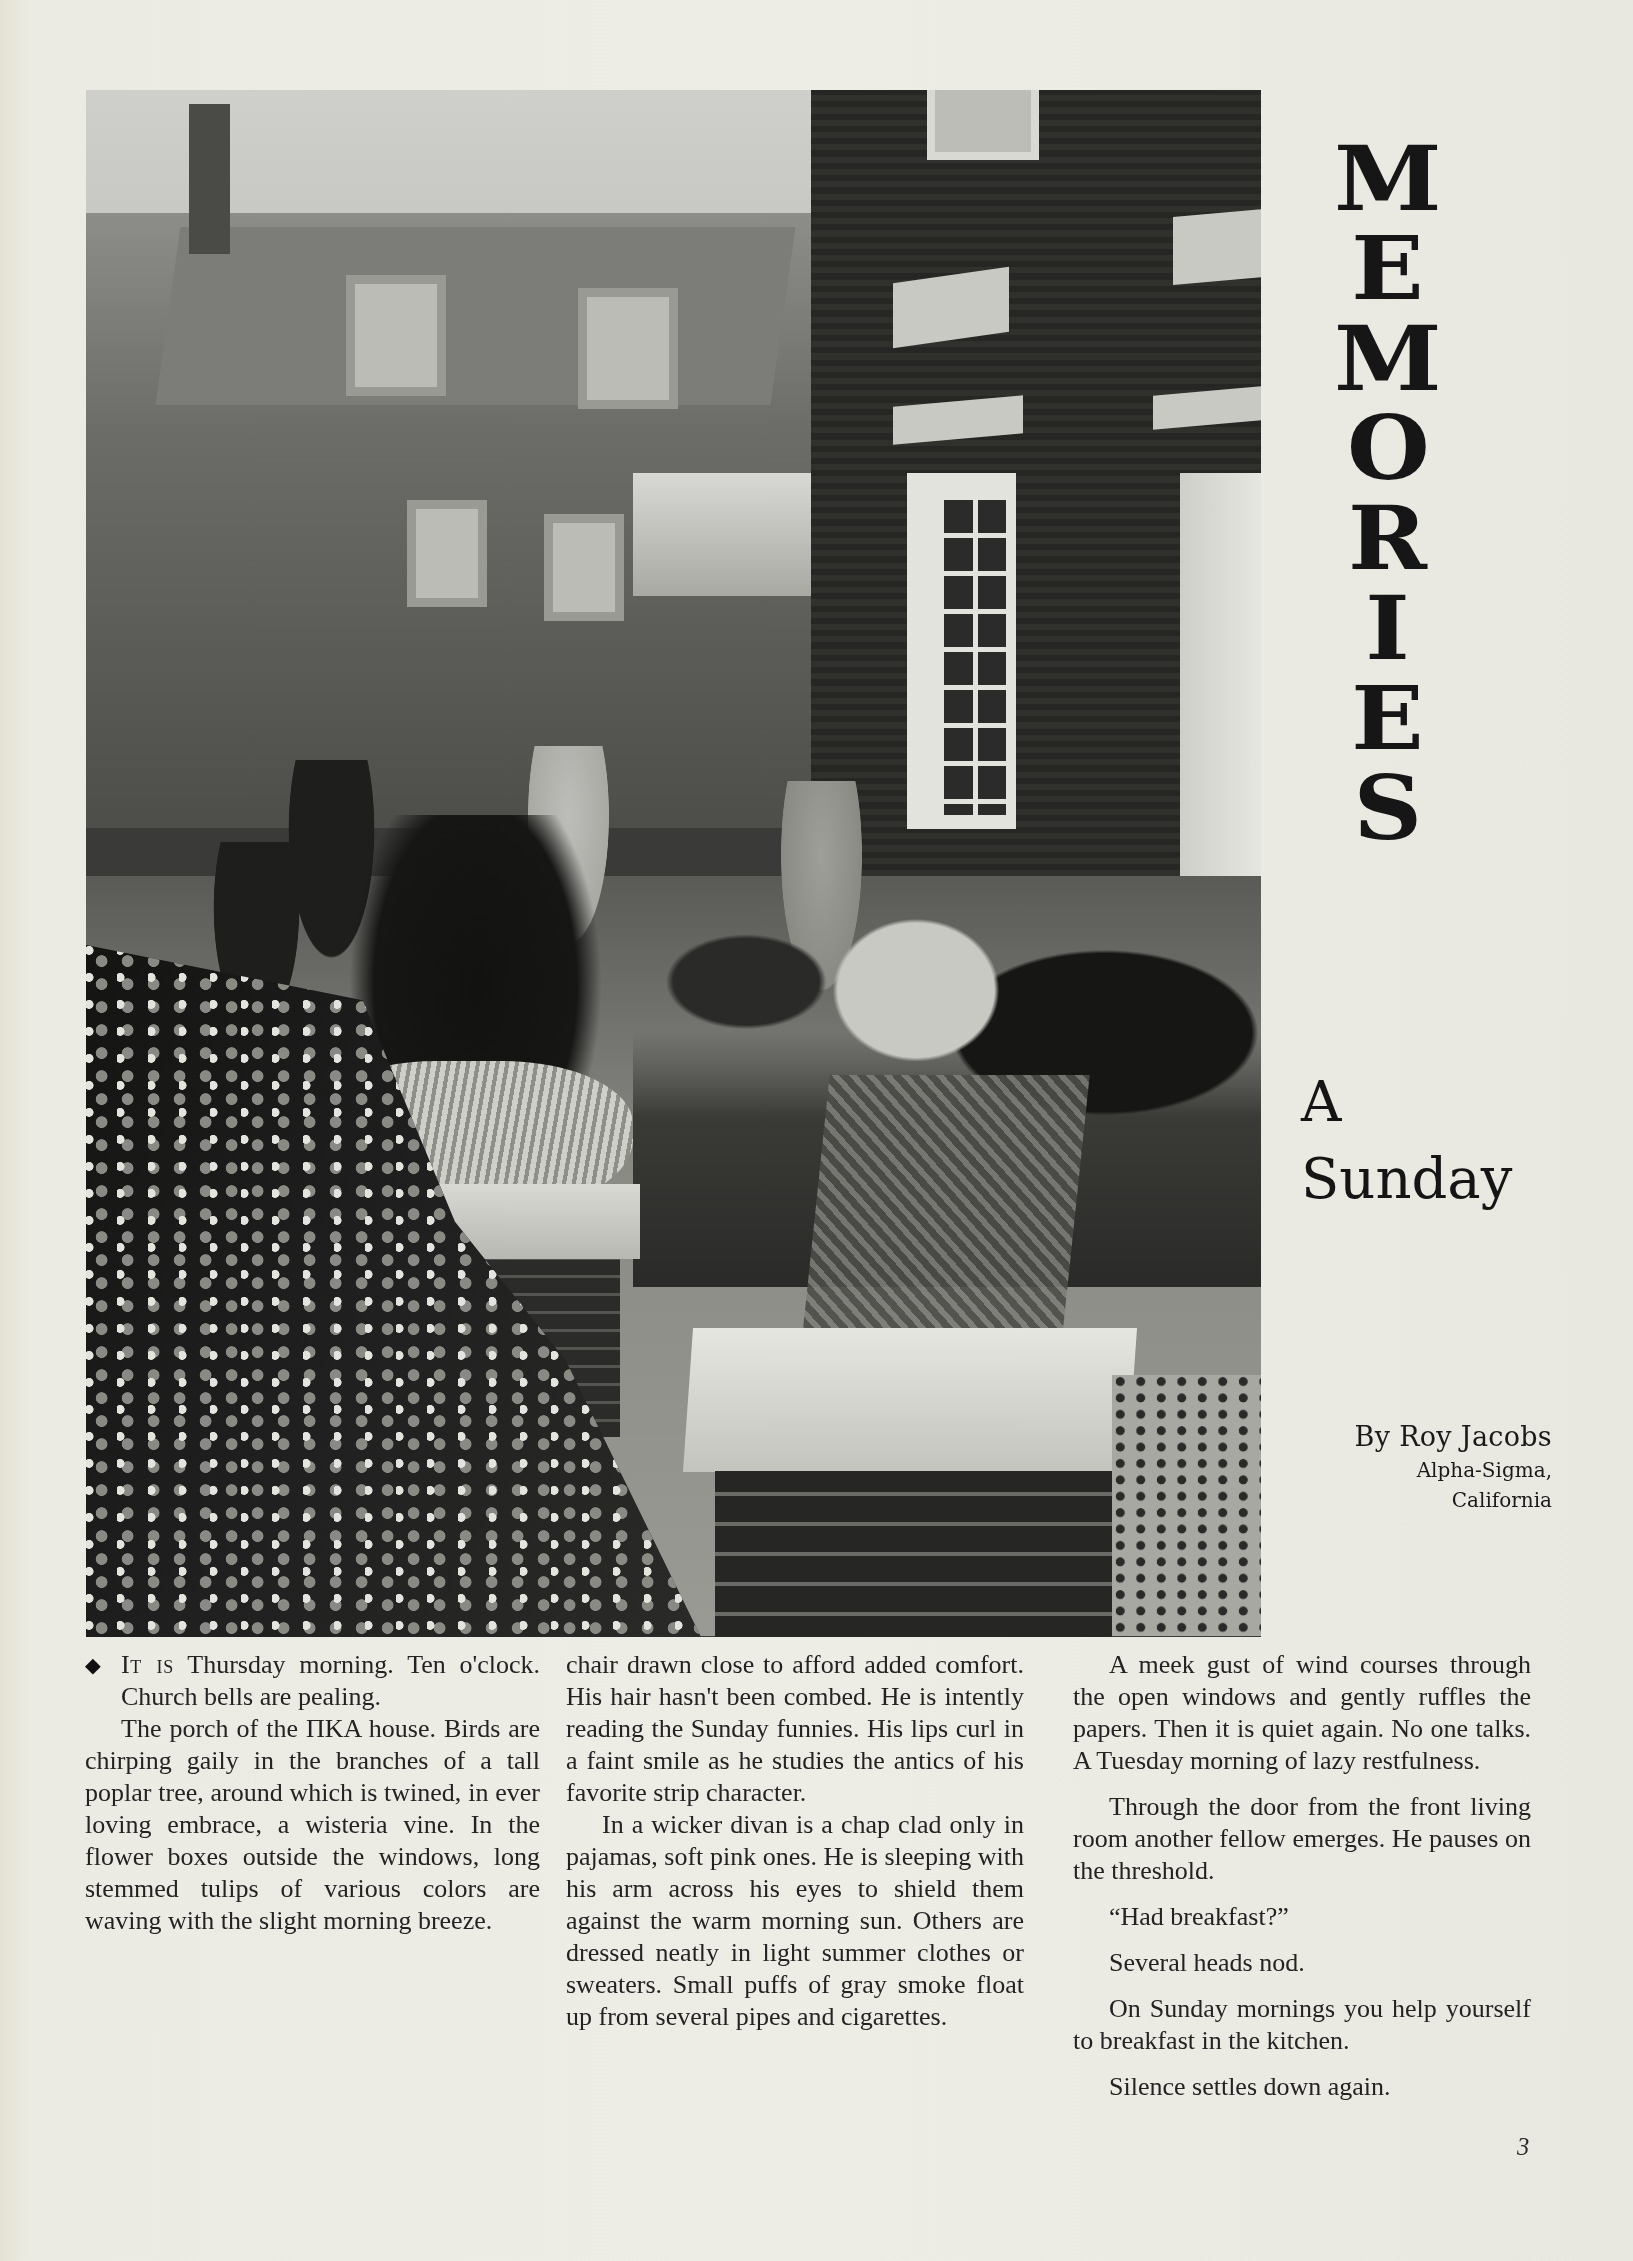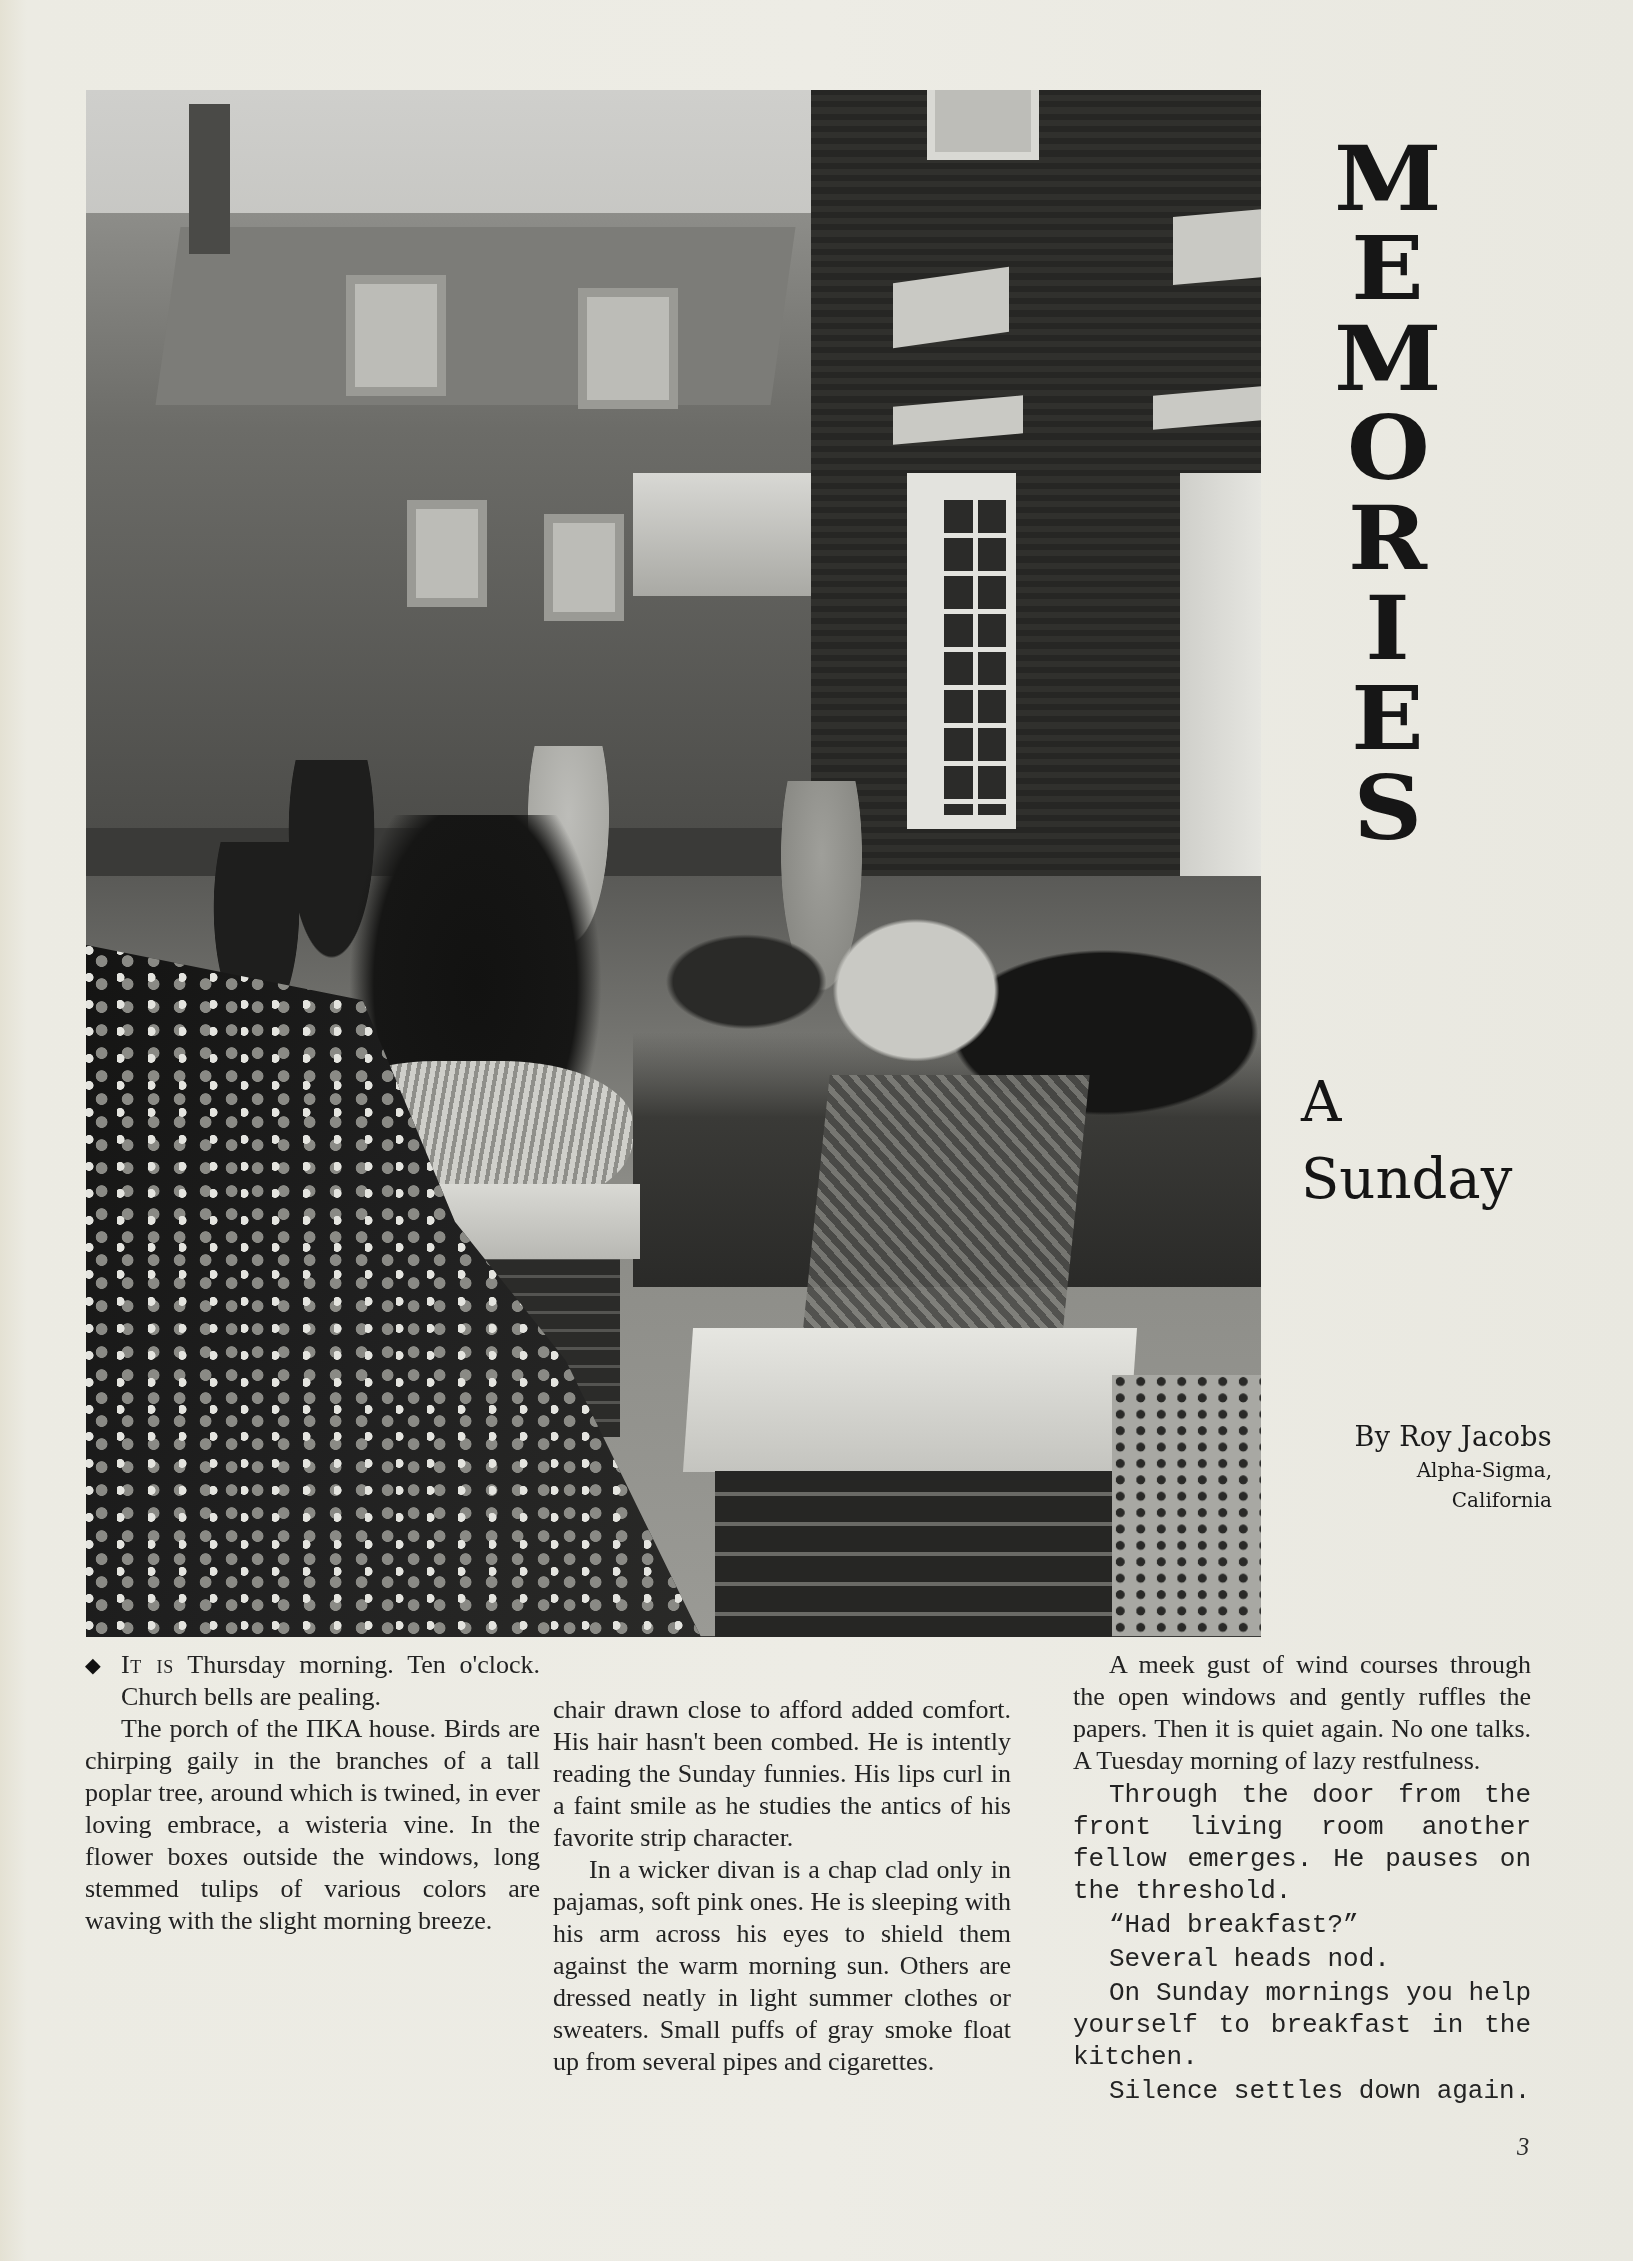--- a/index.html
+++ b/index.html
@@ -216,28 +216,28 @@
       position: absolute;
       top: 0;
       width: 455px;
       font-family: "Liberation Serif", serif;
       font-size: 26px;
       line-height: 32px;
       text-align: justify;
       color: #232323;
     }
     .col1 { left: 0; }
-    .col2 { left: 468px; width: 458px; margin-top: 45px; }
+    .col2 { left: 481px; width: 458px; }
     .col3 { left: 988px; width: 458px; }
     .col p {
       margin: 0;
       text-indent: 36px;
     }
     .col p.noindent { text-indent: 0; }
-    .col p.spaced { margin-top: 2px; font-family: Liberation Mono, monospace; }
+    .col p.spaced { margin-top: 14px; }
     .lead {
       text-indent: 0 !important;
       padding-left: 36px;
       position: relative;
     }
     .lead .diamond {
       position: absolute;
       left: 0;
       top: 0;
       font-size: 20.5px;

